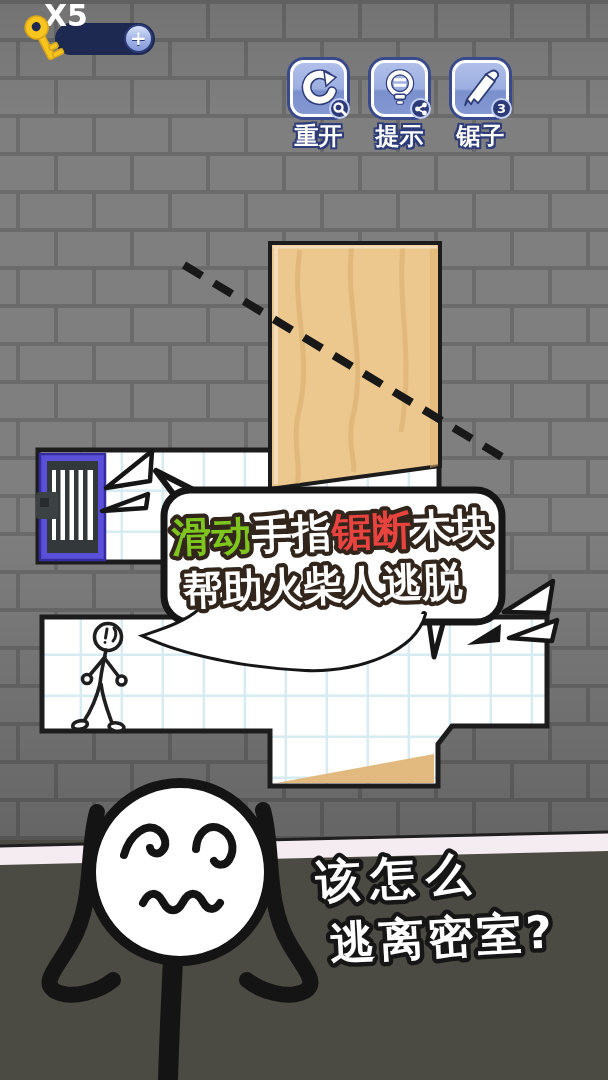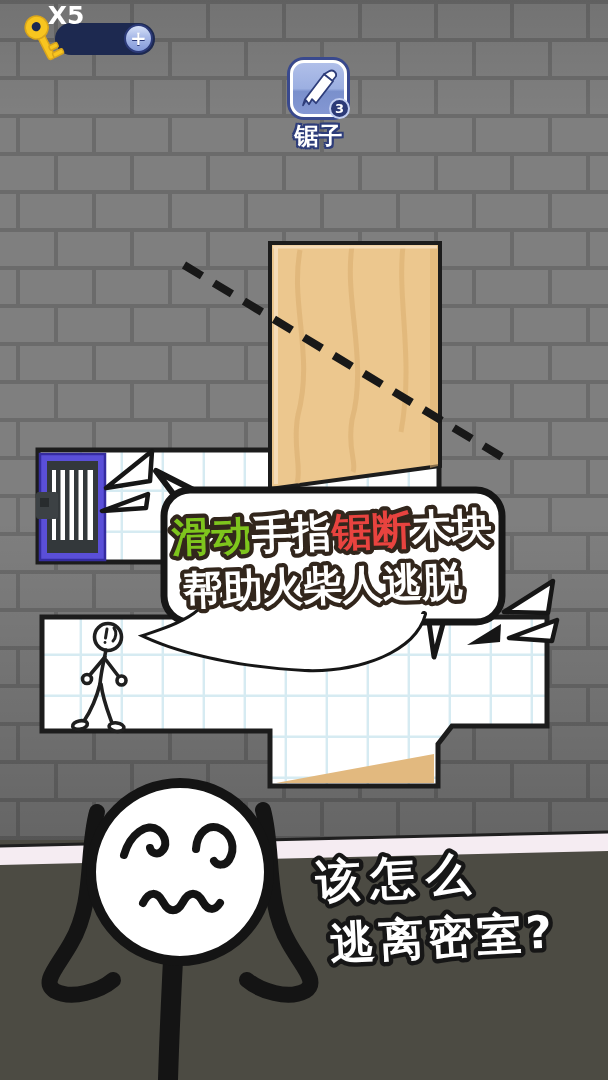--- a/index.html
+++ b/index.html
@@ -4,21 +4,21 @@
 <style>
   html,body{margin:0;padding:0;background:#222;}
   #stage{position:relative;width:608px;height:1080px;overflow:hidden;
          font-family:"DejaVu Sans",sans-serif;user-select:none;}
   #stage svg{display:block;}
   .abs{position:absolute;}
   
   .key-pill{position:absolute;left:55px;top:23px;width:100px;height:32px;
             background:#1d2950;border-radius:17px;}
   .key-count{position:absolute;left:40px;top:1px;width:52px;text-align:center;
-             color:#fff;font-size:25px;font-weight:bold;line-height:30px;}
+             color:#fff;font-size:30px;font-weight:bold;line-height:30px;}
   .plus-btn{position:absolute;left:124px;top:24px;width:29px;height:29px;border-radius:50%;
             background:linear-gradient(180deg,#d7e1f8 0%,#a9bae8 45%,#8399d8 100%);
             border:2px solid #2c3a78;box-sizing:border-box;cursor:pointer;}
   .plus-btn span{display:block;text-align:center;color:#fff;font-size:20px;font-weight:bold;
             line-height:24px;text-shadow:0 1px 0 #2c3a78;}
   
   .hud-buttons{position:absolute;left:290px;top:60px;display:flex;gap:24px;}
   .hud-cell{width:57px;display:flex;flex-direction:column;align-items:center;}
   .game-btn{position:relative;width:57px;height:57px;border-radius:14px;cursor:pointer;
             background:linear-gradient(180deg,#b0bfe9 0%,#9cafe1 50%,#7a90cc 56%,#8497d3 100%);
@@ -175,22 +175,58 @@
         <circle cx="25" cy="15" r="4.5" fill="#1d2950" stroke="none"></circle>
       </g>
     </svg>
     <div class="plus-btn">
       <span>+</span>
     </div>
   </div>
 
   <div class="hud-buttons">
 
-
-
+    <div class="hud-cell">
+      <div class="game-btn">
+        <svg width="38" height="38" viewBox="0 0 38 38">
+          <path d="M28,8 A13,13 0 1 0 32,22" fill="none" stroke="#2e3d7a" stroke-width="10" stroke-linecap="round"></path>
+          <path d="M28,8 A13,13 0 1 0 32,22" fill="none" stroke="#ffffff" stroke-width="7" stroke-linecap="round"></path>
+          <polygon points="24,2 36,8 26,17" fill="#ffffff" stroke="#2e3d7a" stroke-width="1.5"></polygon>
+        </svg>
+        <div class="badge">
+          <svg width="17" height="17" viewBox="0 0 17 17">
+            <circle cx="7" cy="7" r="4" fill="none" stroke="#fff" stroke-width="2.4"></circle>
+            <path d="M10,10 L14,14" stroke="#fff" stroke-width="2.8" stroke-linecap="round"></path>
+          </svg>
+        </div>
+      </div>
+      <div class="btn-label">重开</div>
+    </div>
+
+
+    <div class="hud-cell">
+      <div class="game-btn">
+        <svg width="38" height="38" viewBox="0 0 38 38">
+          <circle cx="19" cy="14" r="11" fill="none" stroke="#2e3d7a" stroke-width="6.5"></circle>
+          <circle cx="19" cy="14" r="11" fill="none" stroke="#ffffff" stroke-width="4"></circle>
+          <path d="M13,10.5 H25 M13,16 H25" stroke="#ffffff" stroke-width="3"></path>
+          <rect x="13.5" y="25" width="11" height="5" rx="1.5" fill="#ffffff" stroke="#2e3d7a" stroke-width="1.5"></rect>
+          <rect x="15.5" y="31.5" width="7" height="3.5" rx="1.5" fill="#ffffff" stroke="#2e3d7a" stroke-width="1.2"></rect>
+        </svg>
+        <div class="badge">
+          <svg width="17" height="17" viewBox="0 0 17 17">
+            <path d="M12,4.5 L5,8.5 M5,8.5 L12,12.5" stroke="#fff" stroke-width="1.6"></path>
+            <circle cx="12" cy="4.5" r="2.4" fill="#fff"></circle>
+            <circle cx="5" cy="8.5" r="2.4" fill="#fff"></circle>
+            <circle cx="12" cy="12.5" r="2.4" fill="#fff"></circle>
+          </svg>
+        </div>
+      </div>
+      <div class="btn-label">提示</div>
+    </div>
 
     <div class="hud-cell">
       <div class="game-btn">
         <svg width="40" height="40" viewBox="0 0 40 40">
           <path d="M30,3 C34,1 38,4 37,8 L33,13 L25,6 Z" fill="#ffffff" stroke="#2e3d7a" stroke-width="1.8" stroke-linejoin="round"></path>
           <polygon points="6,31 25,6 34,13 17,35 13,31 10,36 7,32 4,37" fill="#ffffff" stroke="#2e3d7a" stroke-width="1.8" stroke-linejoin="round"></polygon>
         </svg>
         <div class="badge">
           <div class="num">3</div>
         </div>

